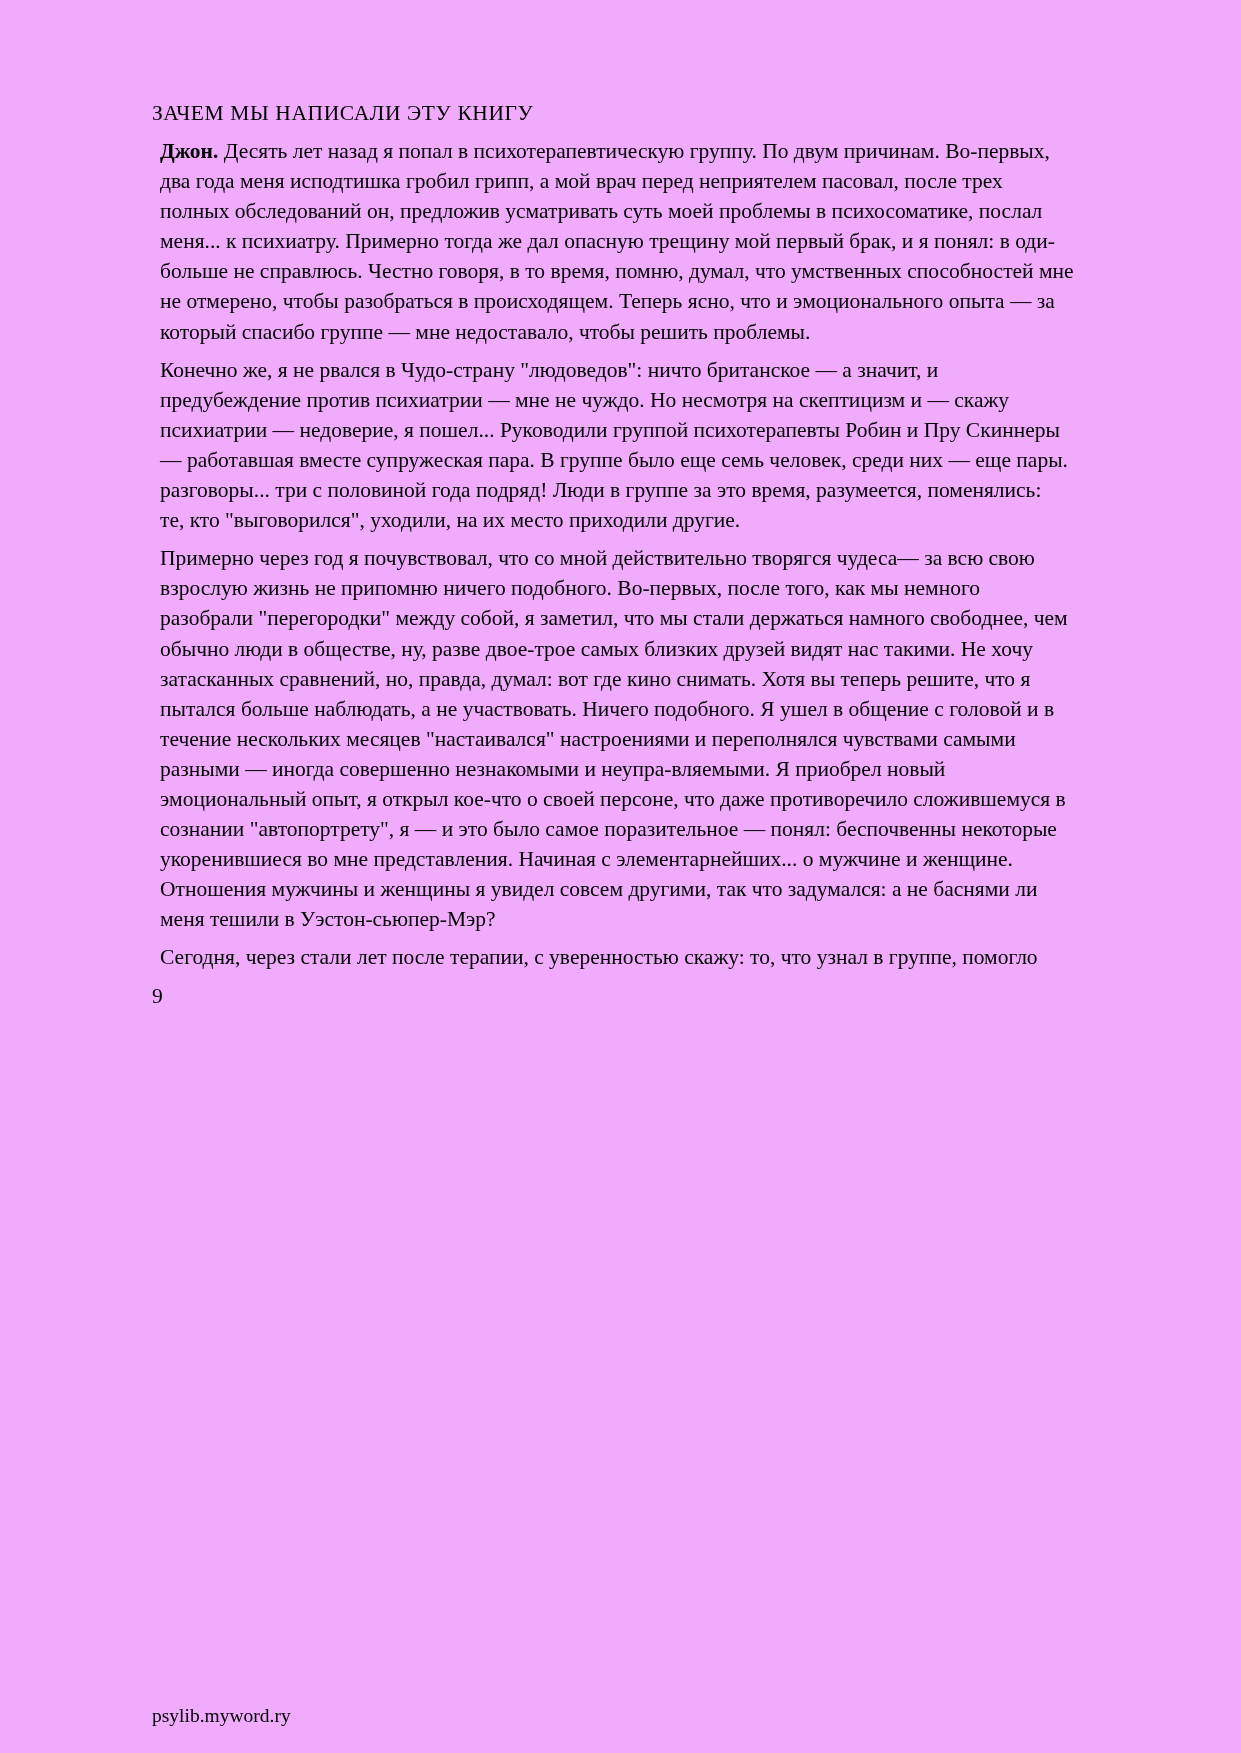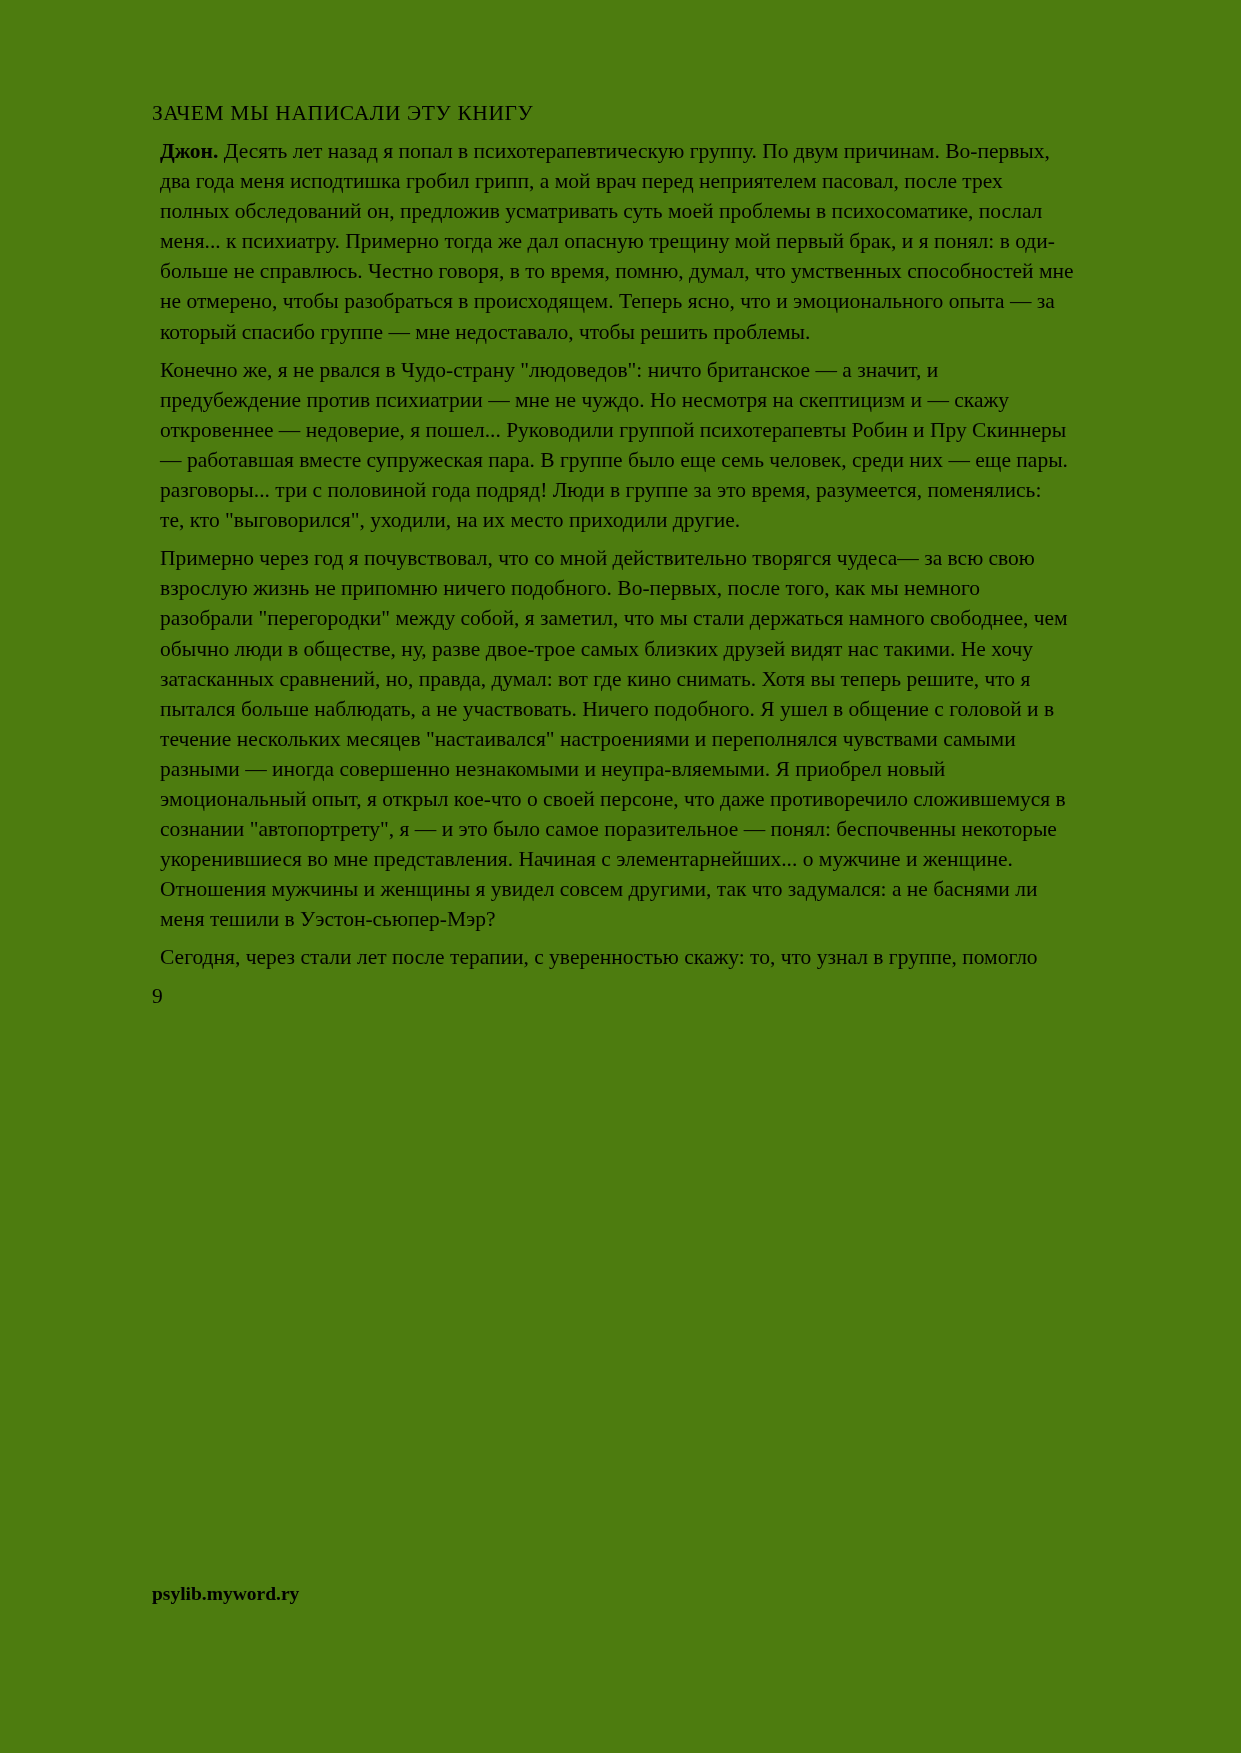--- a/index.html
+++ b/index.html
@@ -14,21 +14,21 @@
     color: #000000;
     position: relative;
     overflow: hidden;
   }
   .page {
     position: absolute;
     left: 0;
     top: 0;
     width: 1241px;
     height: 1753px;
-    background: #4d7c0f;
+    background: #f0abfc;
   }
   .content {
     position: absolute;
     left: 152px;
     top: 98px;
     width: 990px;
   }
   .doc-heading {
     font-size: 21.5px;
     line-height: 30px;
@@ -51,25 +51,24 @@
     font-weight: bold;
   }
   .page-number {
     font-size: 21.5px;
     line-height: 30px;
     white-space: pre;
   }
   .footer {
     position: absolute;
     left: 152px;
-    top: 1582px;
+    top: 1704px;
     font-size: 19.5px;
     line-height: 24px;
     white-space: pre;
-    font-weight: bold;
   }
 </style>
 </head>
 <body>
 
 <div class="page">
 
   <div class="content">
 
     <div class="doc-heading">ЗАЧЕМ МЫ НАПИСАЛИ ЭТУ КНИГУ</div>
@@ -80,21 +79,21 @@
       <span class="line">полных обследований он, предложив усматривать суть моей проблемы в психосоматике, послал</span>
       <span class="line">меня... к психиатру. Примерно тогда же дал опасную трещину мой первый брак, и я понял: в оди-</span>
       <span class="line">больше не справлюсь. Честно говоря, в то время, помню, думал, что умственных способностей мне</span>
       <span class="line">не отмерено, чтобы разобраться в происходящем. Теперь ясно, что и эмоционального опыта — за</span>
       <span class="line">который спасибо группе — мне недоставало, чтобы решить проблемы.</span>
     </div>
 
     <div class="para">
       <span class="line">Конечно же, я не рвался в Чудо-страну "людоведов": ничто британское — а значит, и</span>
       <span class="line">предубеждение против психиатрии — мне не чуждо. Но несмотря на скептицизм и — скажу</span>
-      <span class="line">откровеннее — недоверие, я пошел... Руководили группой психотерапевты Робин и Пру Скиннеры</span>
+      <span class="line">психиатрии — недоверие, я пошел... Руководили группой психотерапевты Робин и Пру Скиннеры</span>
       <span class="line">— работавшая вместе супружеская пара. В группе было еще семь человек, среди них — еще пары.</span>
       <span class="line">разговоры... три с половиной года подряд! Люди в группе за это время, разумеется, поменялись:</span>
       <span class="line">те, кто "выговорился", уходили, на их место приходили другие.</span>
     </div>
 
     <div class="para">
       <span class="line">Примерно через год я почувствовал, что со мной действительно творягся чудеса— за всю свою</span>
       <span class="line">взрослую жизнь не припомню ничего подобного. Во-первых, после того, как мы немного</span>
       <span class="line">разобрали "перегородки" между собой, я заметил, что мы стали держаться намного свободнее, чем</span>
       <span class="line">обычно люди в обществе, ну, разве двое-трое самых близких друзей видят нас такими. Не хочу</span>

